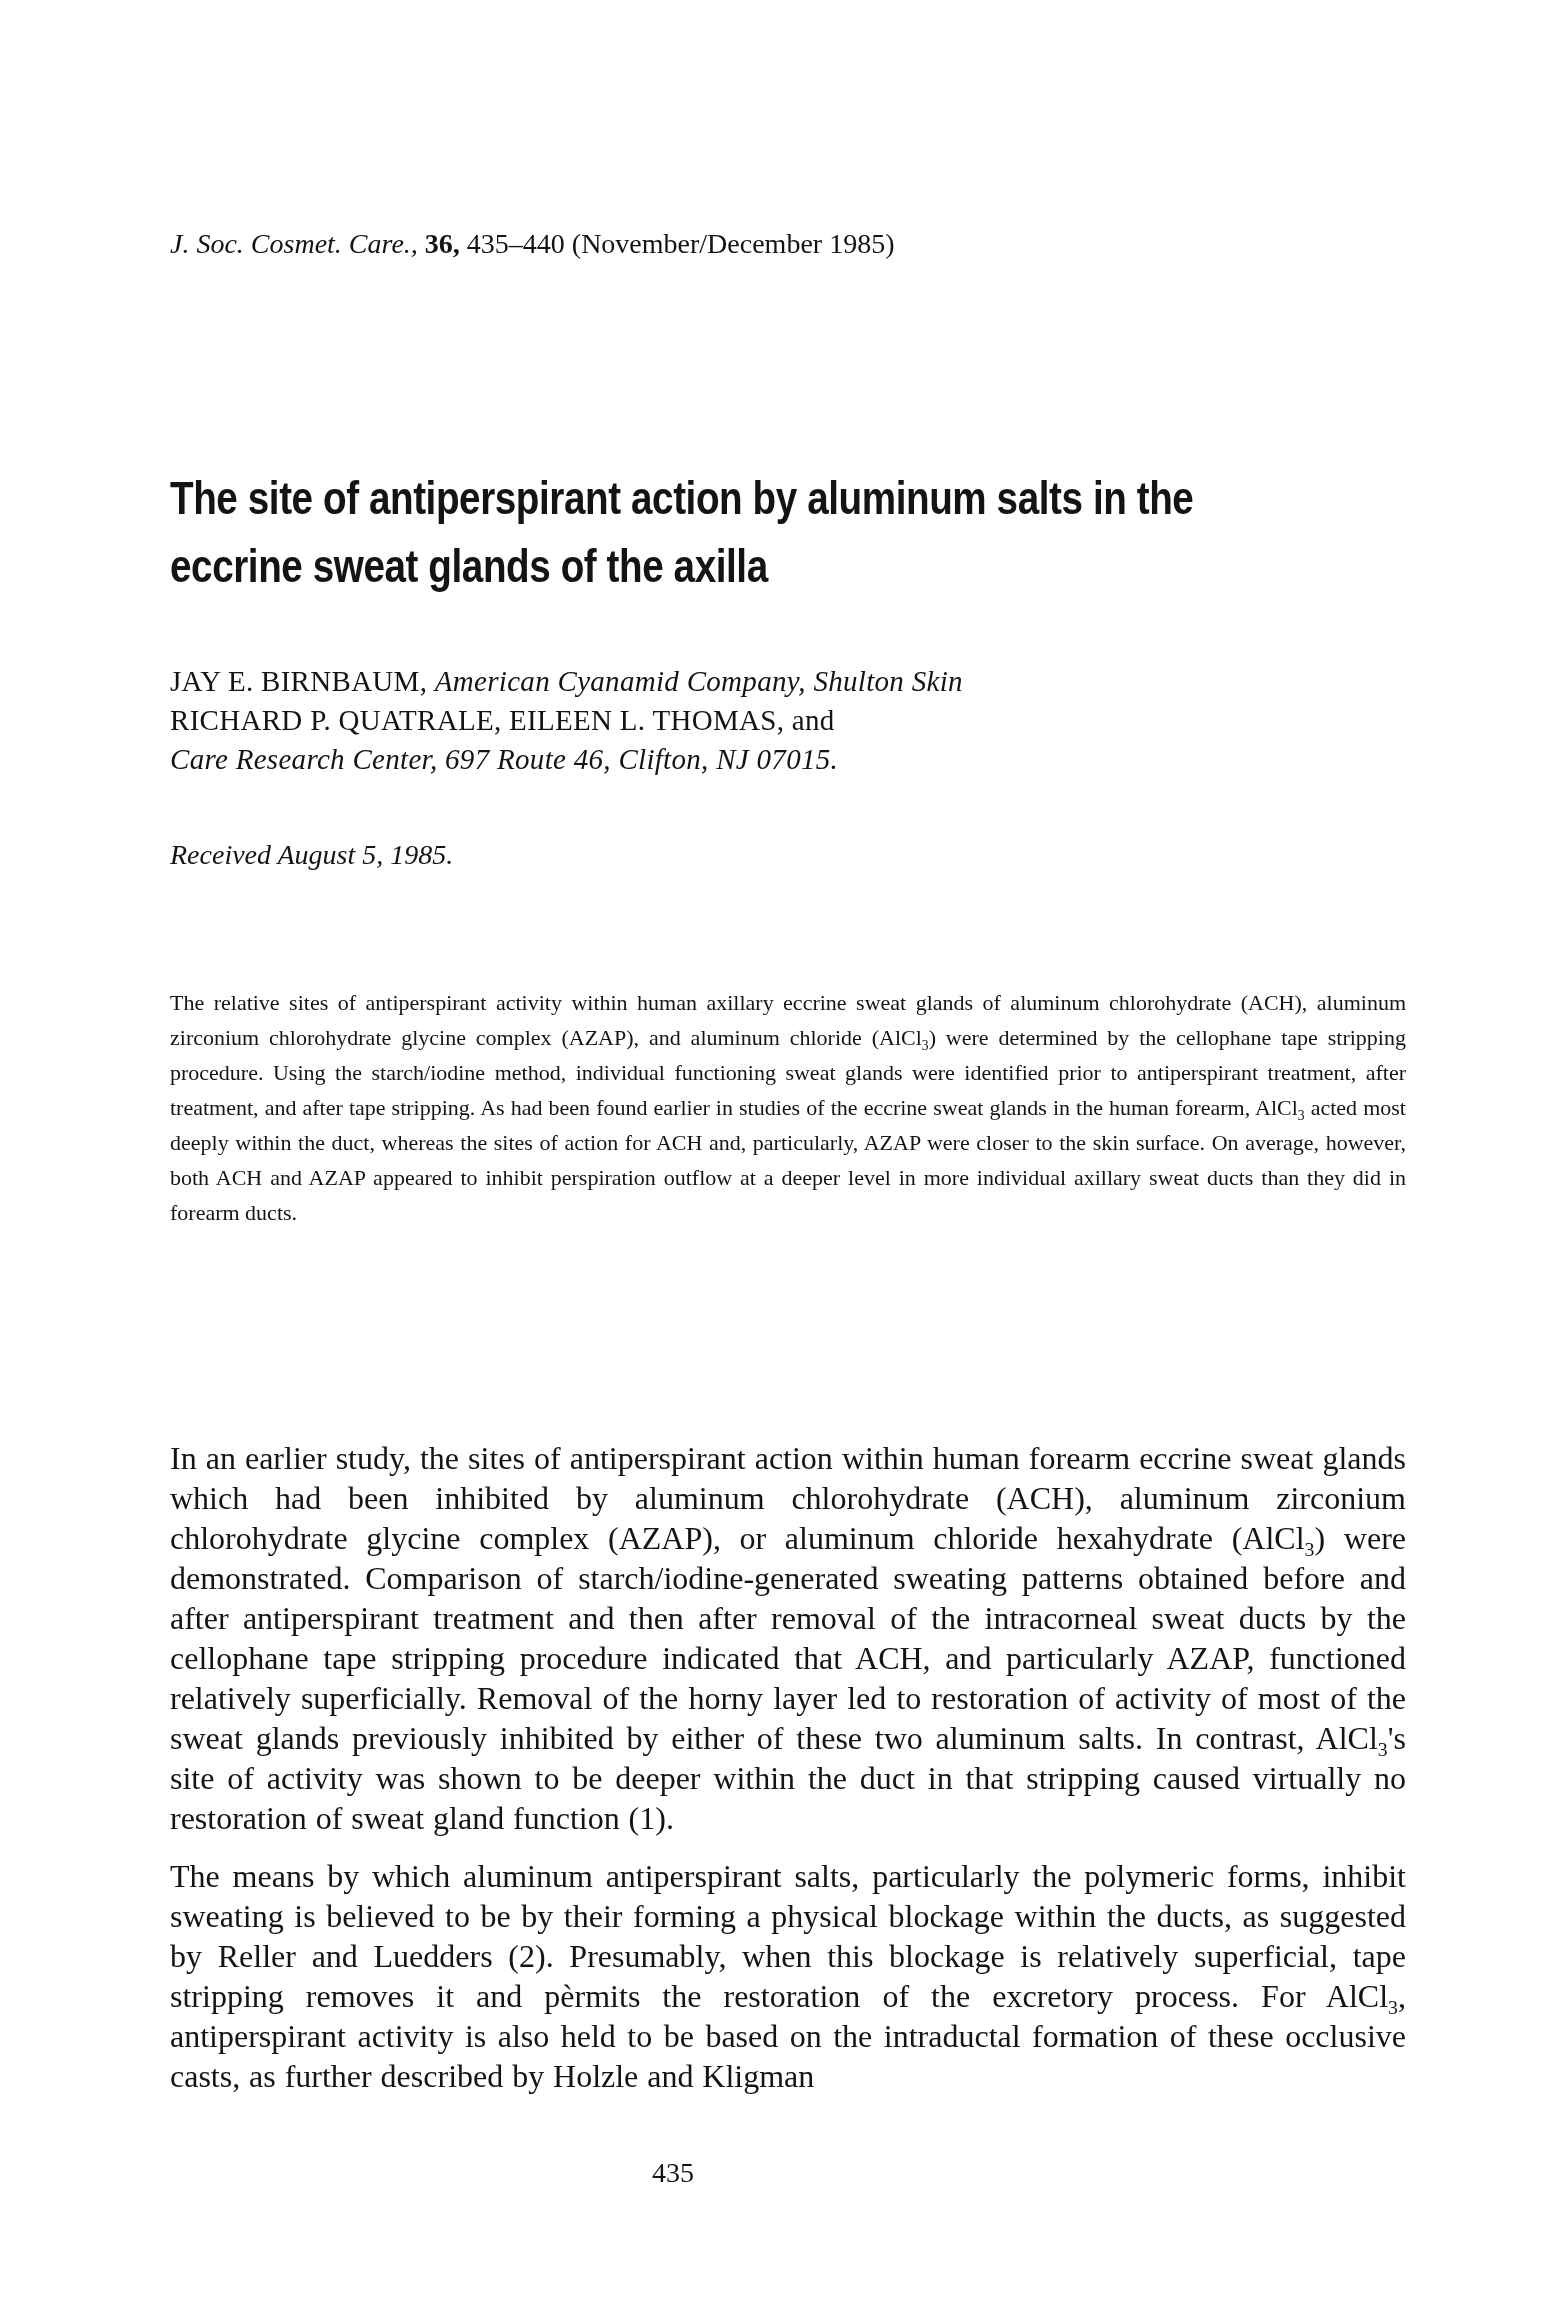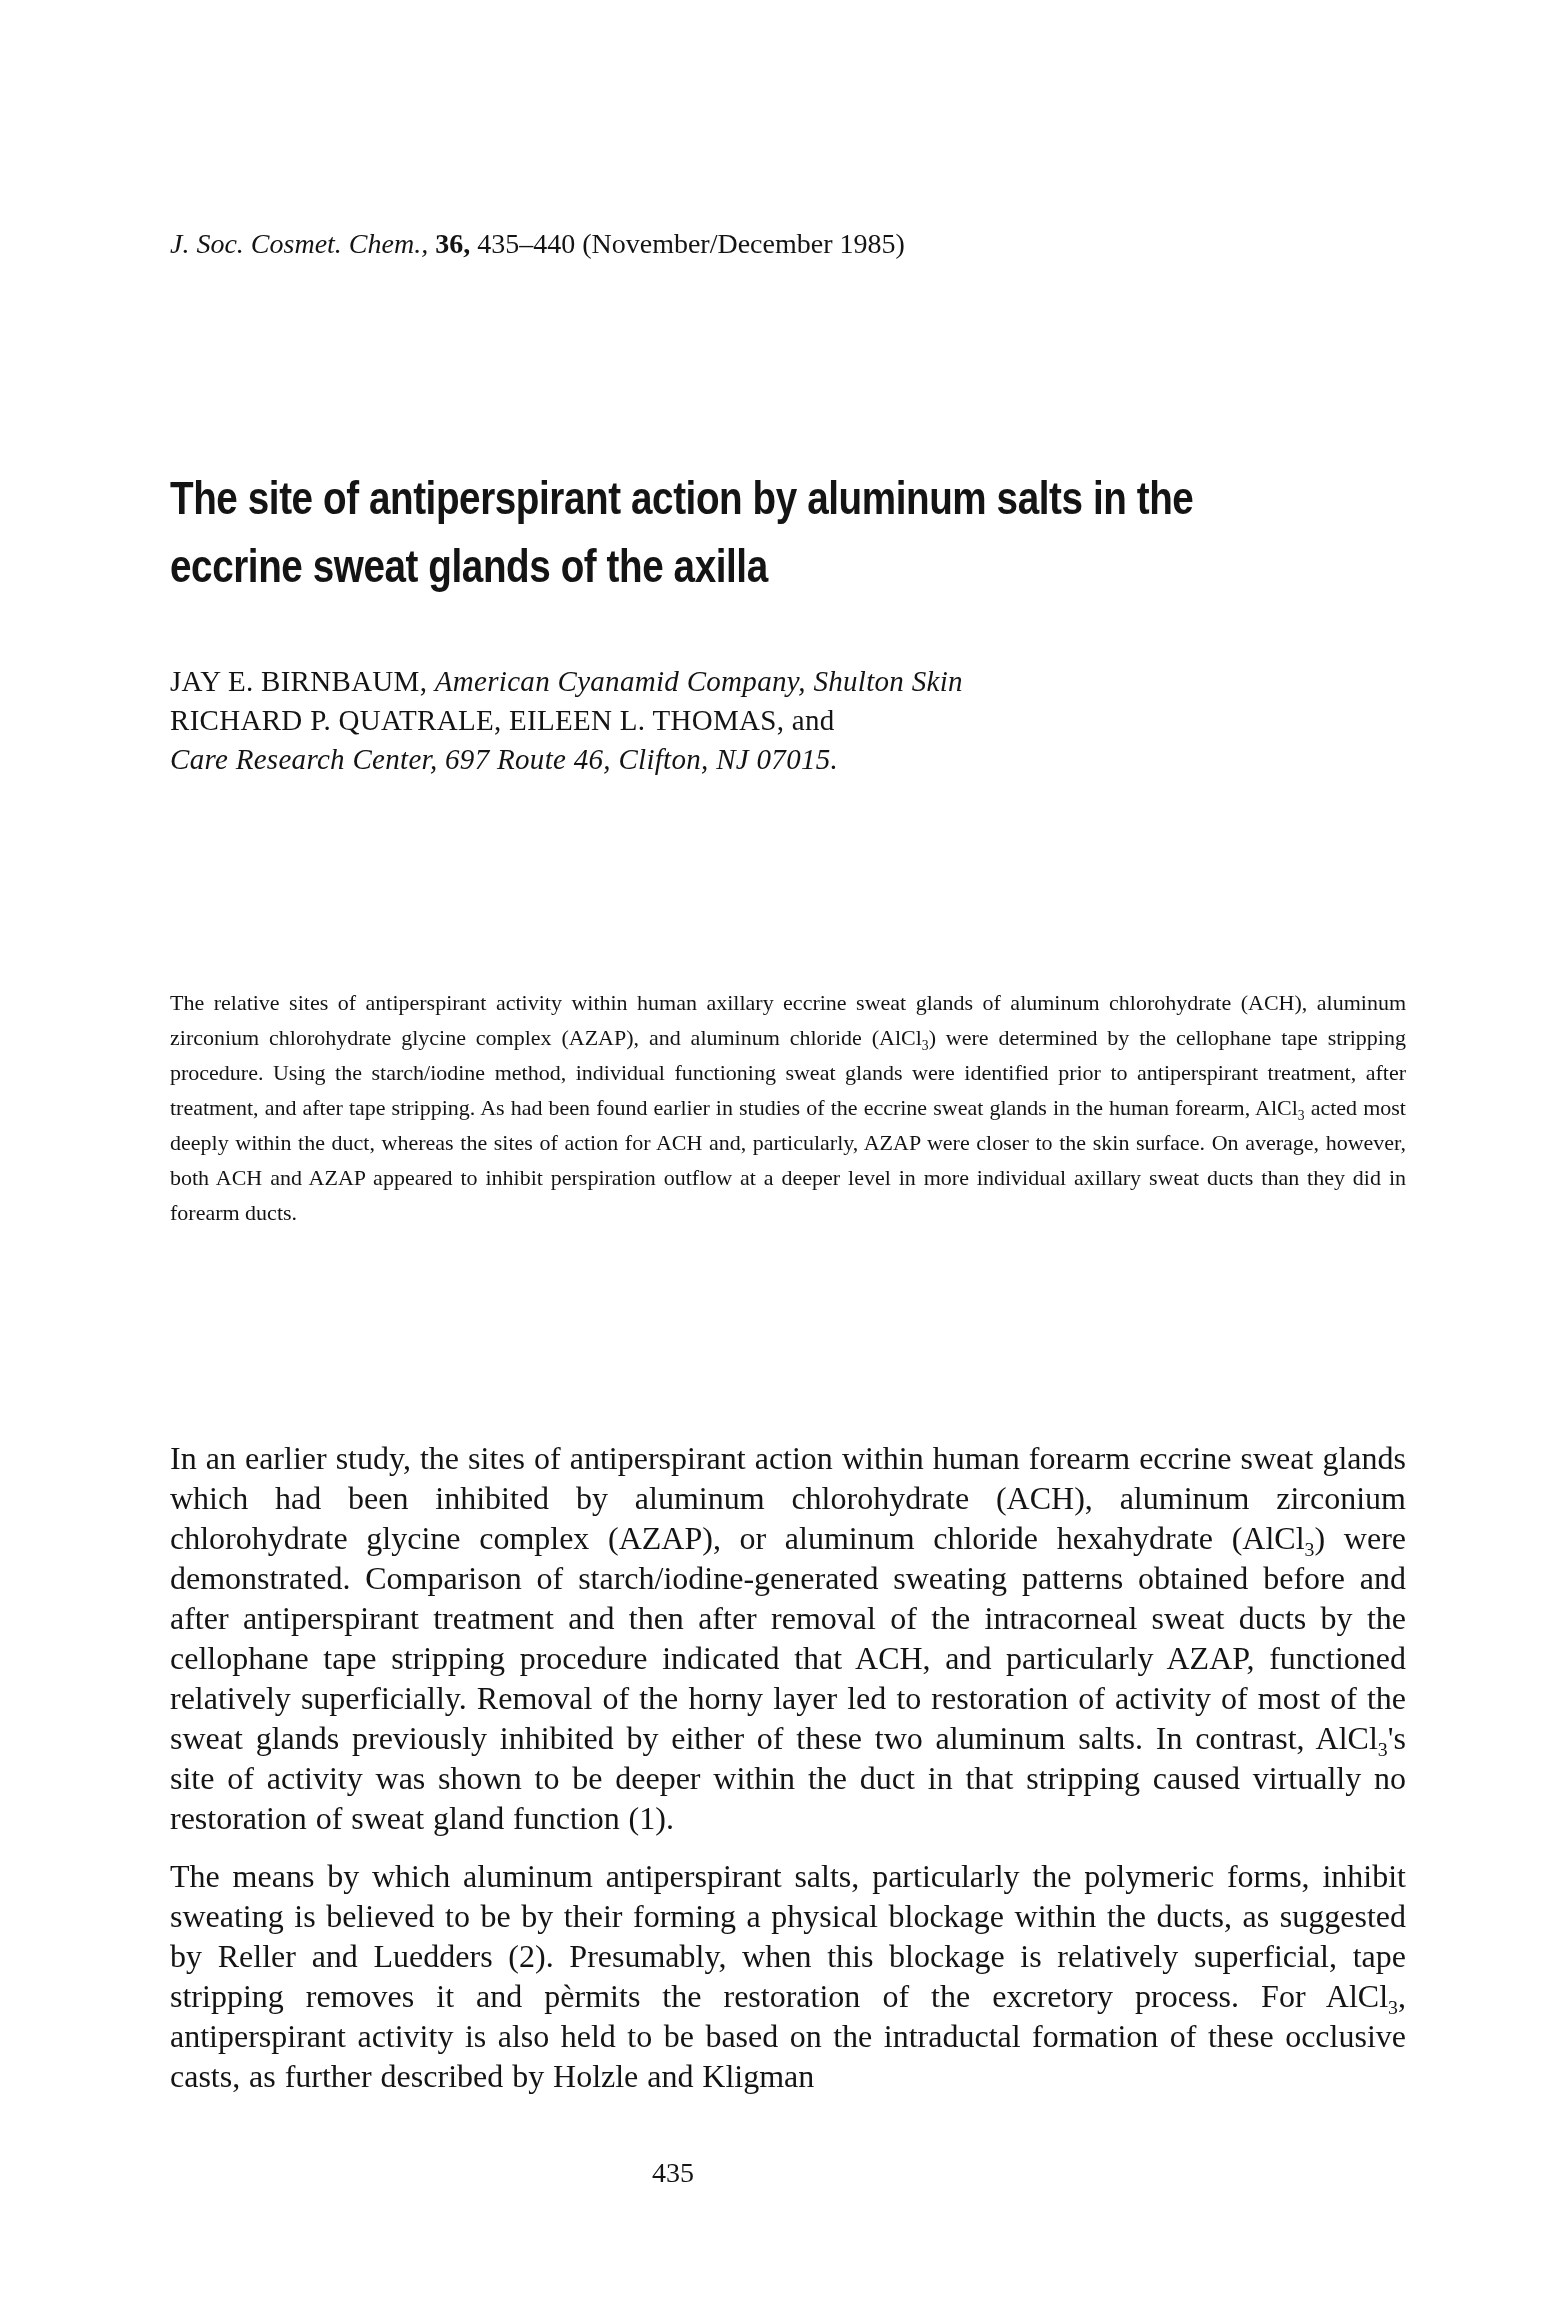--- a/index.html
+++ b/index.html
@@ -94,33 +94,34 @@
     line-height: 0;
   }
   i { font-style: italic; }
   b { font-weight: bold; }
 </style>
 </head>
 <body>
 
 <div class="page">
 
-  <div class="block" id="journal-line"><i>J. Soc. Cosmet. Chem.,</i> <b>36,</b> 435–440 (November/December 1985)</div>
+  <div class="block" id="journal-line"><i>J. Soc. Cosmet. Care.,</i> <b>36,</b> 435–440 (November/December 1985)</div>
 
   <div class="block" id="paper-title">
     <span>The site of antiperspirant action by aluminum salts in the</span><br>
     <span>eccrine sweat glands of the axilla</span>
   </div>
 
   <div class="block" id="author-block">
     <p>JAY E. BIRNBAUM, <i>American Cyanamid Company, Shulton Skin</i></p>
     <p>RICHARD P. QUATRALE, EILEEN L. THOMAS, and</p>
     <p><i>Care Research Center, 697 Route 46, Clifton, NJ 07015.</i></p>
   </div>
 
+  <div class="block" id="received-date">Received August 5, 1985.</div>
 
 
   <div class="block" id="synopsis-text">The relative sites of antiperspirant activity within human axillary eccrine sweat glands of aluminum chlorohydrate (ACH), aluminum zirconium chlorohydrate glycine complex (AZAP), and aluminum chloride (AlCl<sub>3</sub>) were determined by the cellophane tape stripping procedure. Using the starch/iodine method, individual functioning sweat glands were identified prior to antiperspirant treatment, after treatment, and after tape stripping. As had been found earlier in studies of the eccrine sweat glands in the human forearm, AlCl<sub>3</sub> acted most deeply within the duct, whereas the sites of action for ACH and, particularly, AZAP were closer to the skin surface. On average, however, both ACH and AZAP appeared to inhibit perspiration outflow at a deeper level in more individual axillary sweat ducts than they did in forearm ducts.</div>
 
 
   <div class="block" id="introduction-body">
     <p>In an earlier study, the sites of antiperspirant action within human forearm eccrine sweat glands which had been inhibited by aluminum chlorohydrate (ACH), aluminum zirconium chlorohydrate glycine complex (AZAP), or aluminum chloride hexahydrate (AlCl<sub>3</sub>) were demonstrated. Comparison of starch/iodine-generated sweating patterns obtained before and after antiperspirant treatment and then after removal of the intracorneal sweat ducts by the cellophane tape stripping procedure indicated that ACH, and particularly AZAP, functioned relatively superficially. Removal of the horny layer led to restoration of activity of most of the sweat glands previously inhibited by either of these two aluminum salts. In contrast, AlCl<sub>3</sub>'s site of activity was shown to be deeper within the duct in that stripping caused virtually no restoration of sweat gland function (1).</p>
     <p>The means by which aluminum antiperspirant salts, particularly the polymeric forms, inhibit sweating is believed to be by their forming a physical blockage within the ducts, as suggested by Reller and Luedders (2). Presumably, when this blockage is relatively superficial, tape stripping removes it and pèrmits the restoration of the excretory process. For AlCl<sub>3</sub>, antiperspirant activity is also held to be based on the intraductal formation of these occlusive casts, as further described by Holzle and Kligman</p>
   </div>
 

